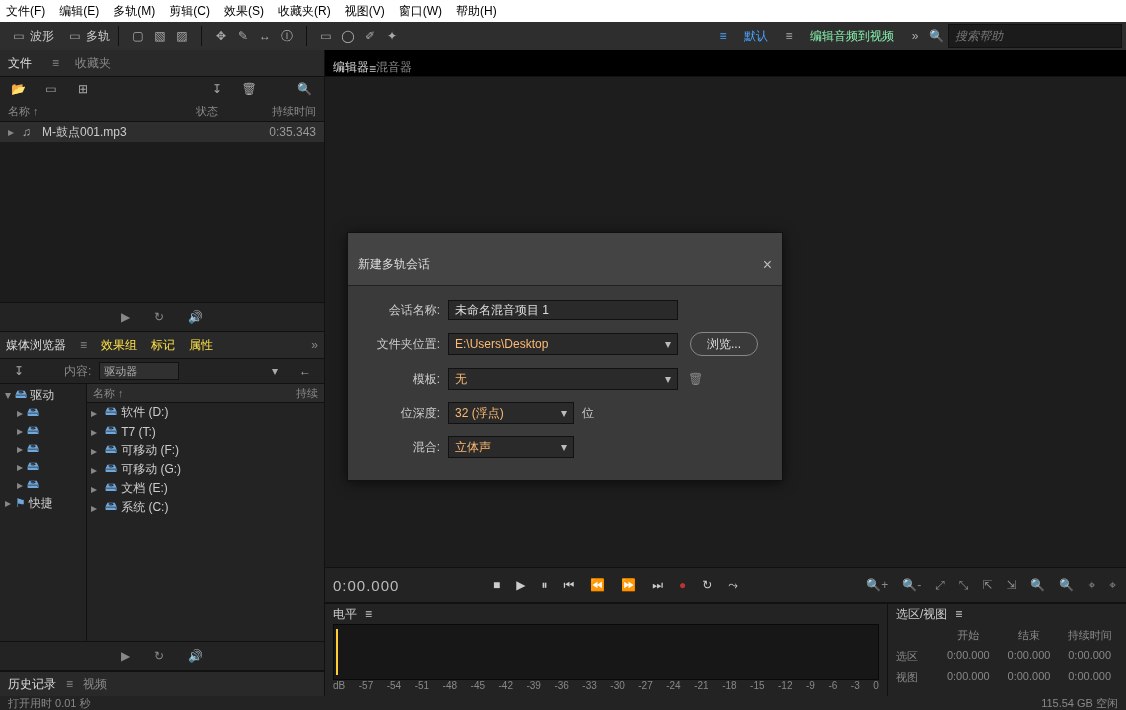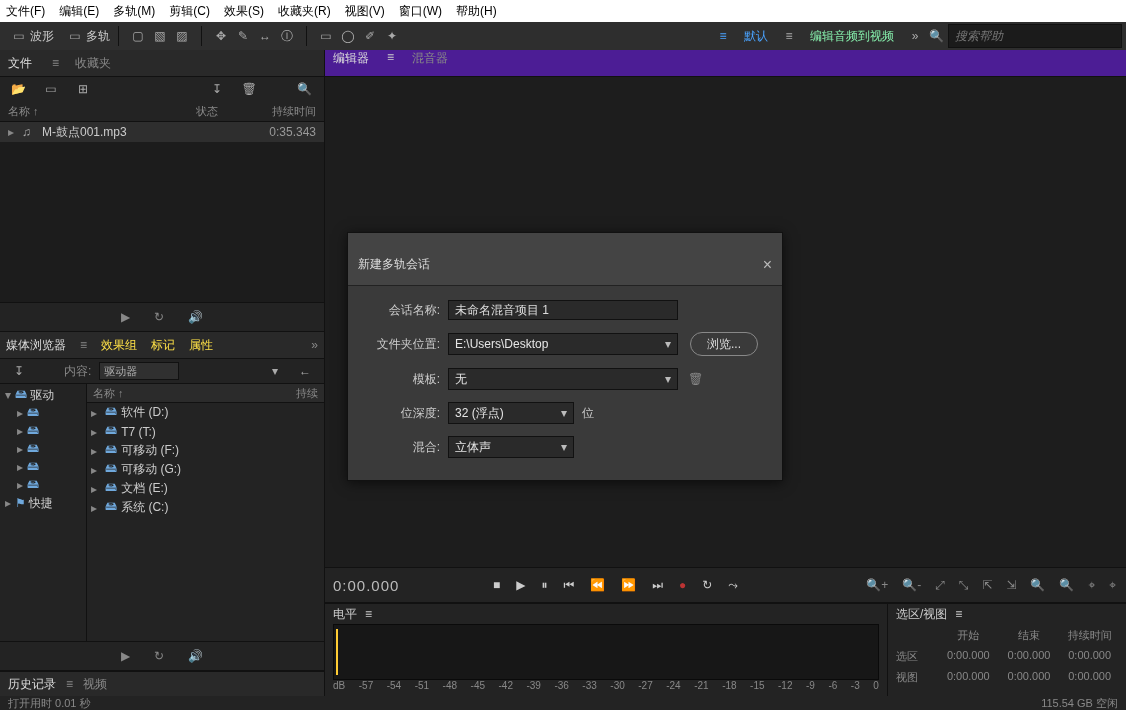--- a/index.html
+++ b/index.html
@@ -45,21 +45,21 @@
 .tree-row{height:18px;display:flex;align-items:center;padding-left:4px;color:#ccc;gap:3px}
 .tree-row .chev{color:#888;width:8px;display:inline-block;text-align:center}
 .tree-row .dico{color:#6fa8dc}
 .list{flex:1;background:#232323}
 .list-head{height:18px;display:flex;align-items:center;background:#2b2b2b;border-bottom:1px solid #111;padding:0 6px;color:#888;font-size:11px}
 .list-head .lh1{flex:1}
 .list-row{height:19px;display:flex;align-items:center;padding-left:4px;color:#ccc;gap:4px}
 .list-row .chev{color:#888;width:10px;display:inline-block}
 .list-row .dico{color:#6fa8dc}
 .rightcol{flex:1;display:flex;flex-direction:column}
-.editor-head{height:26px;background:#4c1d95;display:flex;align-items:flex-start;padding:0 8px;gap:18px;border-bottom:1px solid #111}
+.editor-head{height:26px;background:#000000;display:flex;align-items:flex-end;padding:0 8px;border-bottom:1px solid #111}
 .editor-head .tab{color:#888}
 .editor-head .tab.active{color:#ddd}
 .editor-body{flex:1;background:#1d1d1d;position:relative}
 .transport{height:34px;background:#232323;display:flex;align-items:center;border-top:1px solid #111;border-bottom:1px solid #111}
 .timecode{width:120px;padding-left:8px;color:#bbb;font-size:15px;letter-spacing:1px}
 .transport-btns{display:flex;align-items:center;gap:16px;margin-left:40px;color:#ccc}
 .transport-btns .rec{color:#b33}
 .zoom-btns{margin-left:auto;display:flex;align-items:center;gap:14px;color:#888;padding-right:10px}
 .bottom-row{height:92px;display:flex;border-top:1px solid #111}
 .levels{flex:1;display:flex;flex-direction:column;background:#232323}
@@ -76,21 +76,21 @@
 .statusbar{position:absolute;left:0;right:0;bottom:0;height:14px;background:#232323;color:#888;font-size:11px;display:flex;align-items:center;padding:0 8px}
 .statusbar .right{margin-left:auto}
 
 .dialog{position:absolute;left:347px;top:210px;width:434px;background:#3a3a3a;border:1px solid #111;box-shadow:0 2px 12px rgba(0,0,0,.6);color:#ddd;font-size:12px}
 .dialog-title{height:28px;background:#444;display:flex;align-items:flex-end;padding:12px 10px;color:#ddd;border-bottom:1px solid #222}
 .dialog-close{margin-left:auto;color:#bbb;font-size:16px;line-height:1}
 .dialog-body{padding:14px 16px 10px 16px}
 .drow{display:flex;align-items:center;margin-bottom:12px}
 .drow .dlab{width:76px;text-align:right;color:#ccc;padding-right:8px}
 .dinput{background:#2a2a2a;border:1px solid #111;height:18px;padding:0 6px;color:#ddd;font-size:12px}
-.dselect{background:#2a2a2a;border:1px solid #111;height:20px;padding:0 6px;color:#e5e5e5;display:flex;align-items:center;position:relative}
+.dselect{background:#2a2a2a;border:1px solid #111;height:20px;padding:0 6px;color:#fdba74;display:flex;align-items:center;position:relative}
 .dselect::after{content:"▾";position:absolute;right:6px;color:#bbb}
 .dbtnpill{background:#3a3a3a;border:1px solid #888;border-radius:12px;height:22px;padding:0 16px;display:inline-flex;align-items:center;color:#ddd}
 .dialog-foot{display:flex;justify-content:flex-end;gap:12px;padding:0 16px 14px 16px}
 .dbtnmain{border:1px solid #ccc;border-radius:12px;height:22px;padding:0 26px;display:inline-flex;align-items:center;color:#eee}
 .dunit{margin-left:8px;color:#ccc}
 .dtrash{margin-left:10px;color:#888}
 </style>
 </head>
 <body>
 

